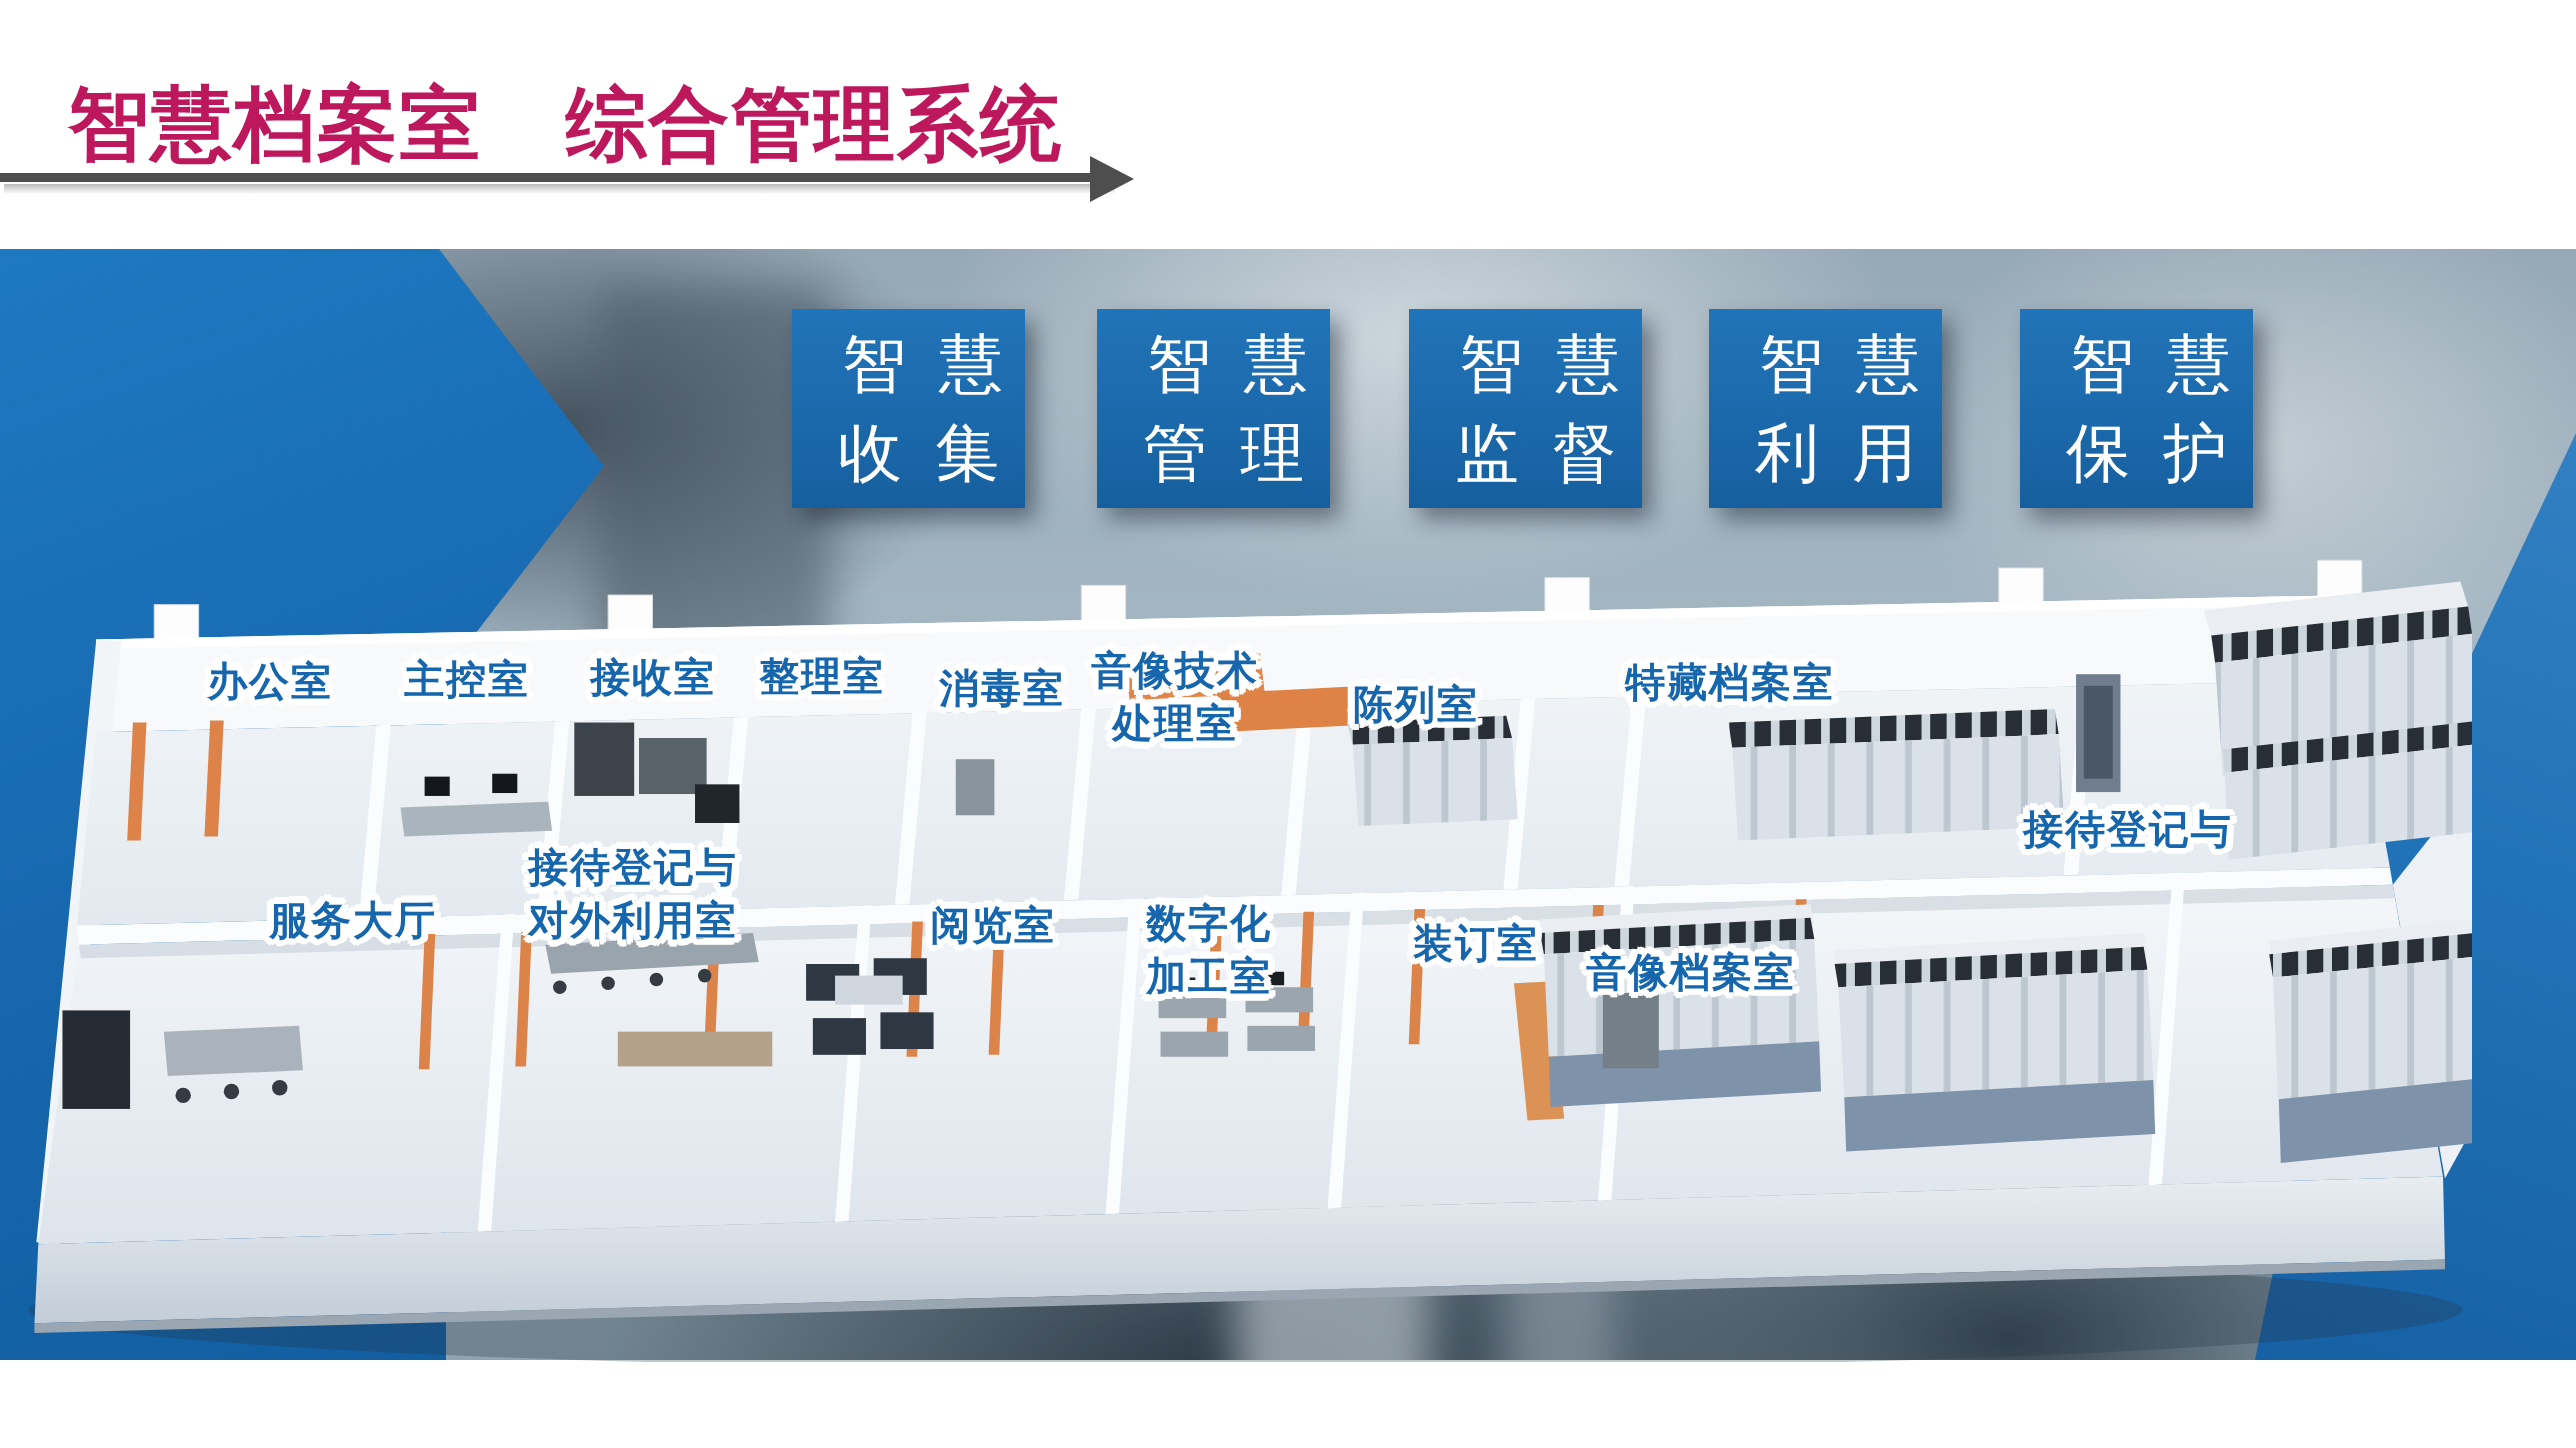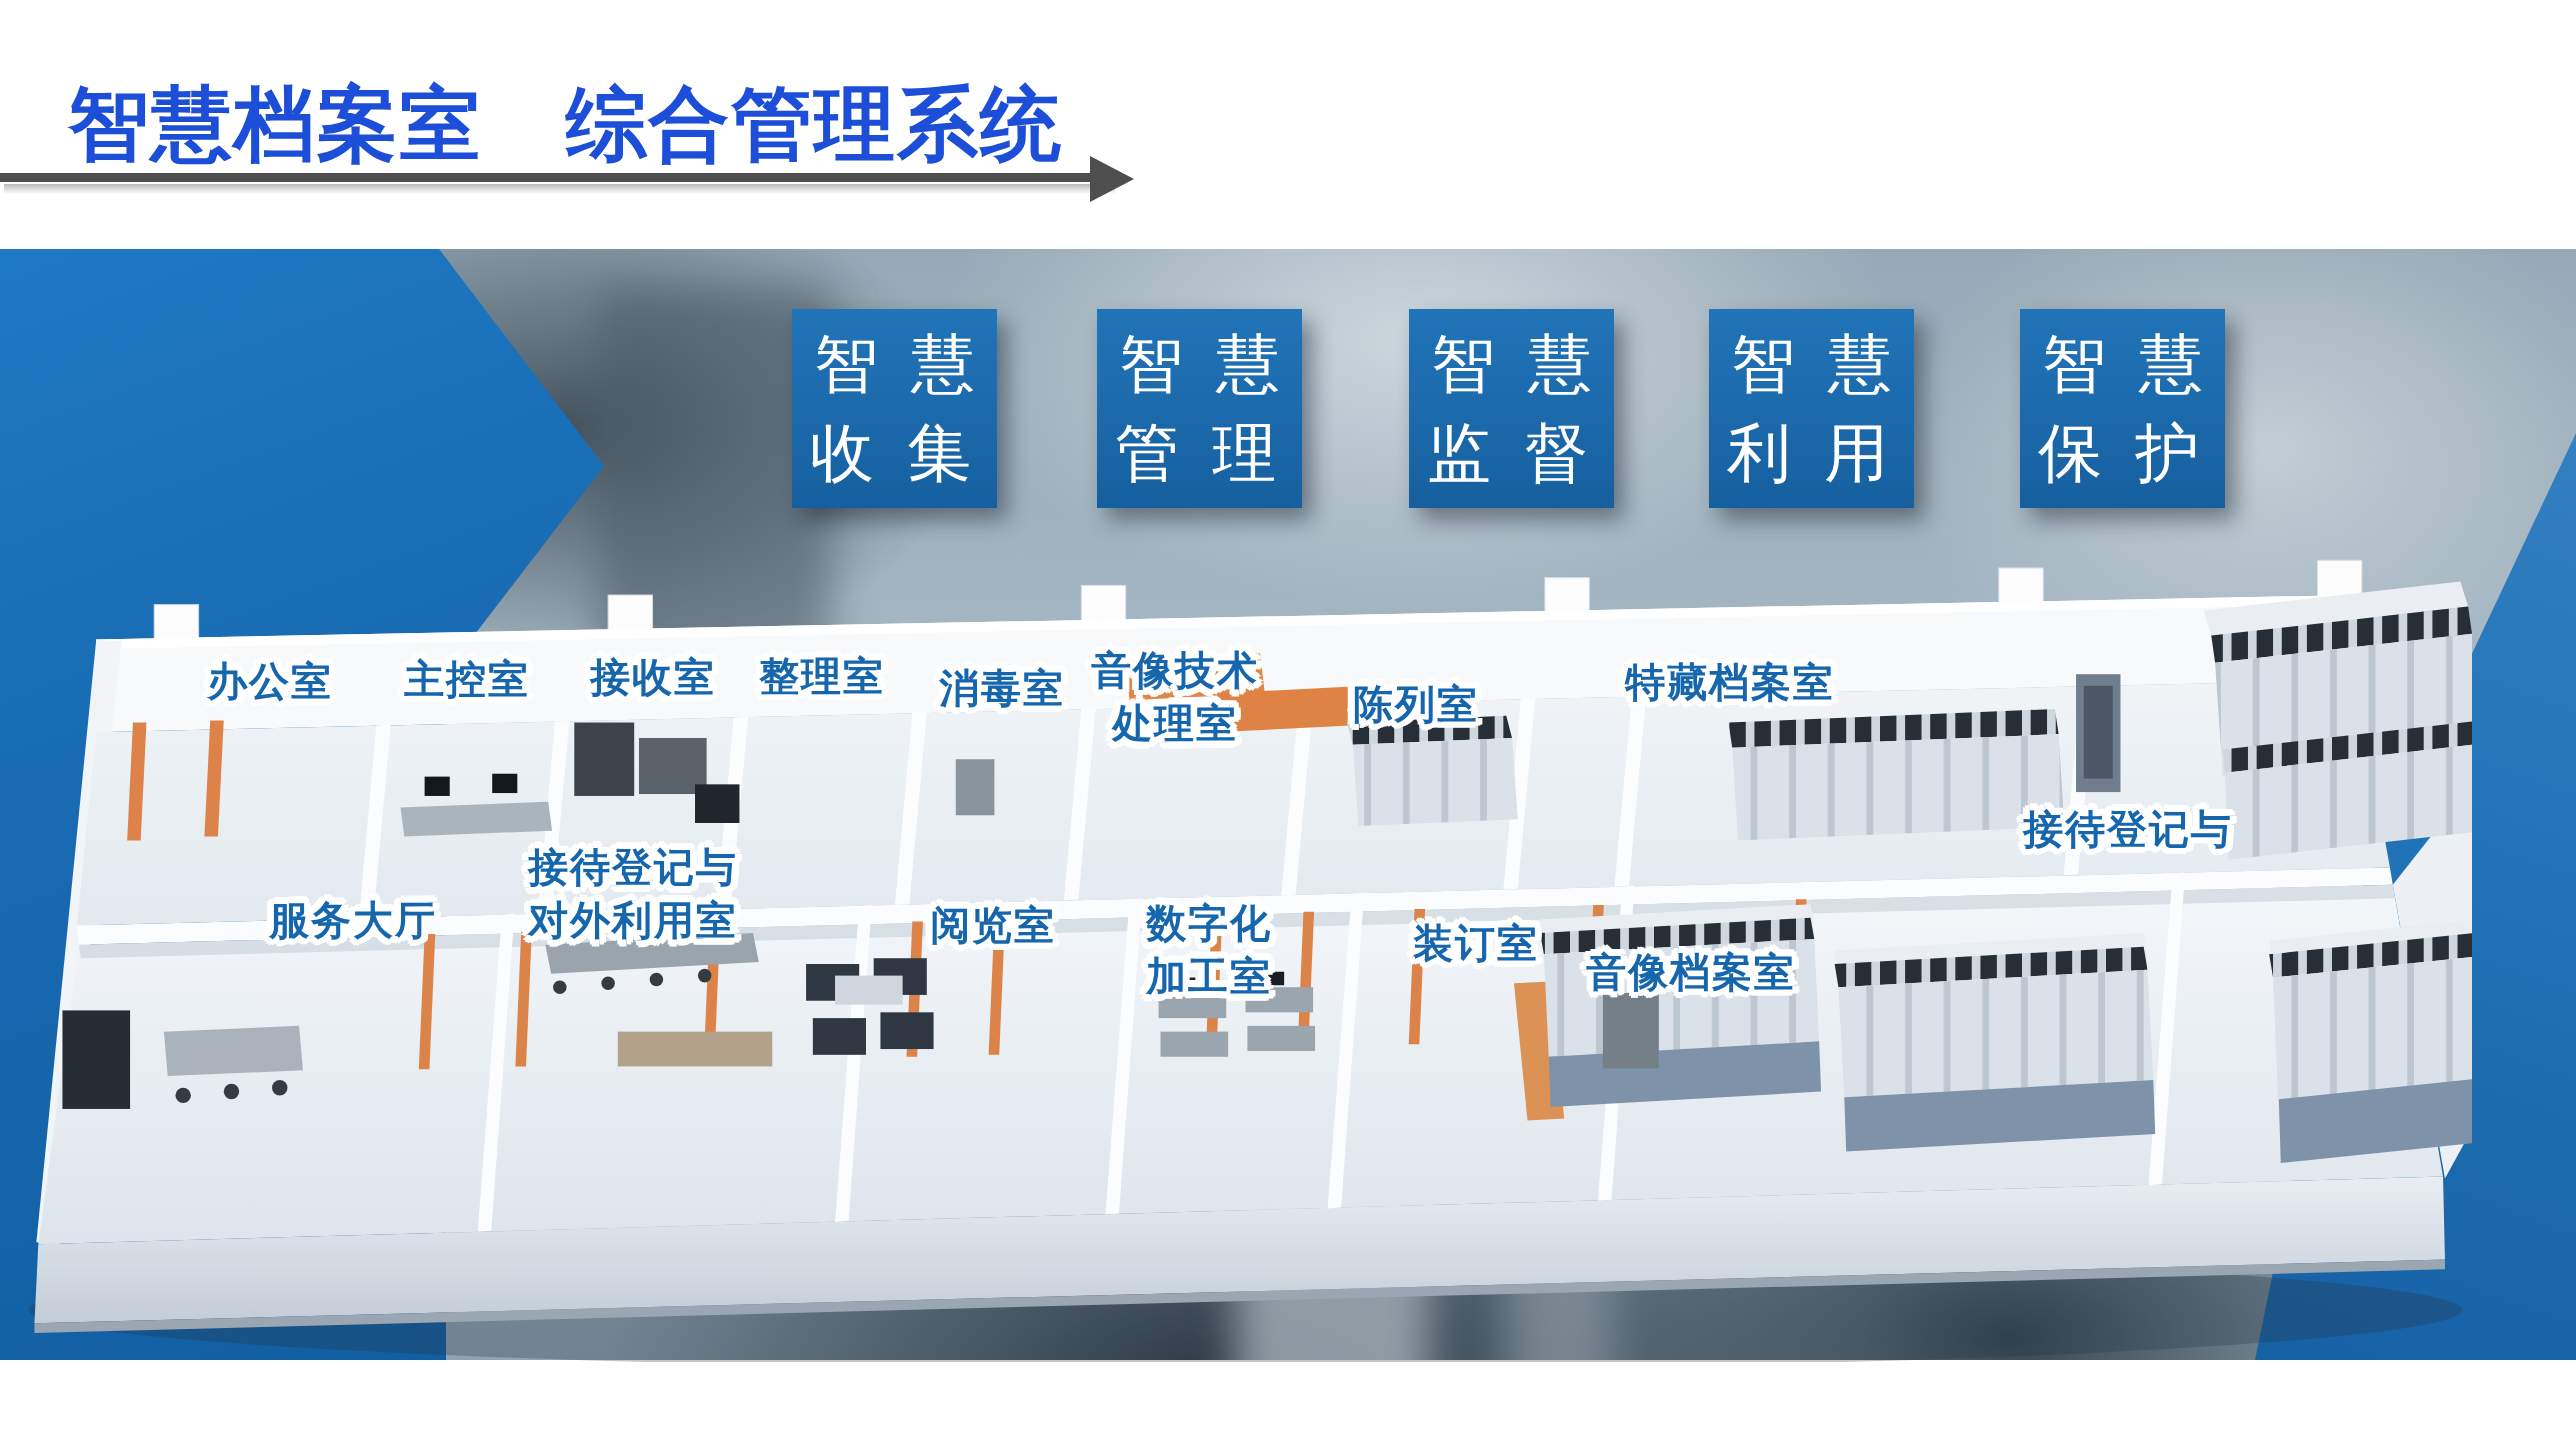--- a/index.html
+++ b/index.html
@@ -1,21 +1,21 @@
 <!DOCTYPE html>
 <html><head>
 <meta charset="utf-8">
 <style>
   html,body{margin:0;padding:0;background:#ffffff;}
   #slide{position:relative;width:2576px;height:1449px;background:#ffffff;overflow:hidden;
          font-family:"Liberation Sans","DejaVu Sans",sans-serif;}
 
   
   .page-title{position:absolute;left:68px;top:71px;font-size:81px;font-weight:bold;
-              color:#1d4ed8;letter-spacing:1.9px;white-space:nowrap;}
+              color:#be185d;letter-spacing:1.9px;white-space:nowrap;}
   .title-rule{position:absolute;left:0;top:173px;width:1090px;height:8.7px;background:#4e4e4e;}
   .title-rule-shadow{position:absolute;left:3.9px;top:184px;width:1111px;height:9.7px;
               background:linear-gradient(180deg,rgba(130,130,130,.55),rgba(210,210,210,0));}
   .title-arrowhead{position:absolute;left:1090px;top:156px;width:0;height:0;
               border-left:44px solid #4e4e4e;border-top:23px solid transparent;
               border-bottom:23px solid transparent;}
 
   
   .photo{position:absolute;left:0;top:249px;width:2576px;height:1111px;overflow:hidden;
      background:
@@ -45,21 +45,21 @@
      color:#1566ad;line-height:1.32;letter-spacing:1.9px;text-align:center;white-space:pre-line;
      text-shadow:
        -6.8px 0 0 #fff,6.8px 0 0 #fff,0 -6.8px 0 #fff,0 6.8px 0 #fff,
        -4.8px -4.8px 0 #fff,4.8px -4.8px 0 #fff,-4.8px 4.8px 0 #fff,4.8px 4.8px 0 #fff,
        -6.8px -2.9px 0 #fff,6.8px 2.9px 0 #fff,-2.9px 6.8px 0 #fff,2.9px -6.8px 0 #fff,
        0 0 5.8px #fff;}
 
   
   .feature-box{position:absolute;top:309px;width:205px;height:199px;
      background:linear-gradient(180deg,#2174b8 0%,#1b69ab 55%,#165f9e 100%);
-     box-shadow:9.7px 11.6px 21px rgba(10,20,35,.45);}
+     box-shadow:9.7px 11.6px 21px rgba(10,20,35,.45);padding-left:28px;}
   .feature-text{width:100%;height:100%;display:flex;align-items:center;justify-content:center;
      color:#ffffff;font-size:64px;font-weight:500;letter-spacing:7.7px;line-height:89px;
      text-align:center;white-space:pre-line;text-indent:7.7px;}
 </style>
 </head>
 <body>
 
 <div id="slide">
 
   <div class="page-title">智慧档案室　综合管理系统</div>

